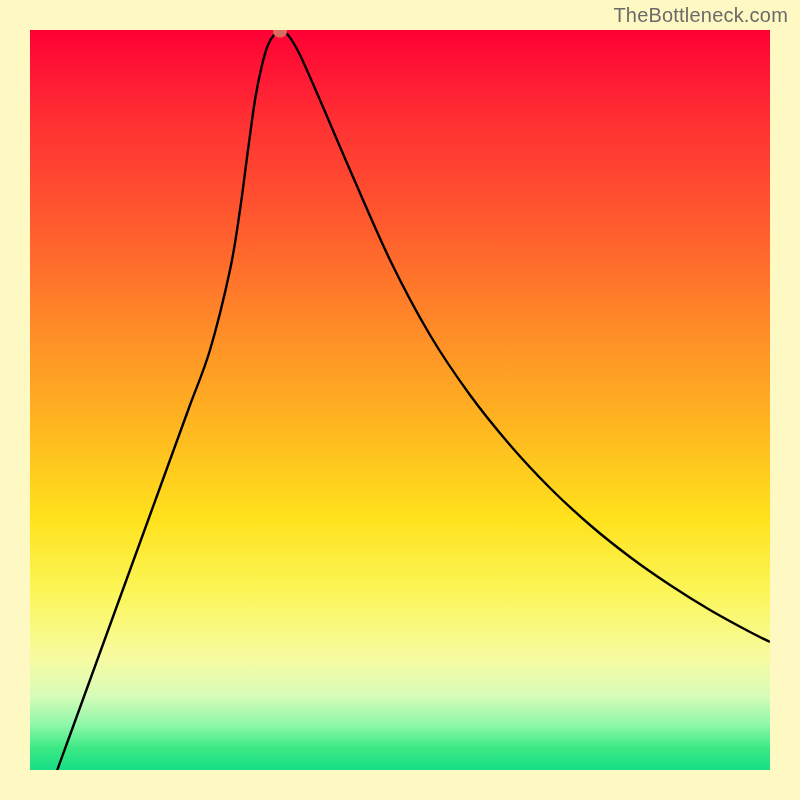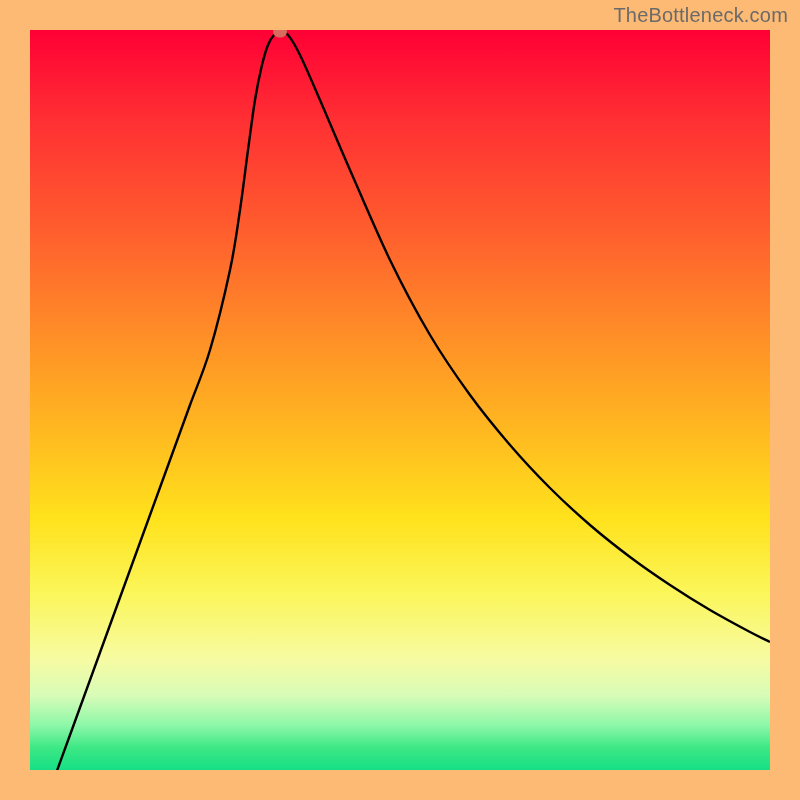--- a/index.html
+++ b/index.html
@@ -7,21 +7,21 @@
     padding: 0;
     width: 800px;
     height: 800px;
     background: #000;
     font-family: Arial, Helvetica, sans-serif;
   }
   .outer {
     position: relative;
     width: 800px;
     height: 800px;
-    background: #fdba74;
+    background: #fef9c3;
   }
   .watermark {
     position: absolute;
     top: 4px;
     right: 12px;
     color: #6a6a6a;
     font-size: 20px;
     font-weight: 500;
     letter-spacing: 0.2px;
     z-index: 10;

